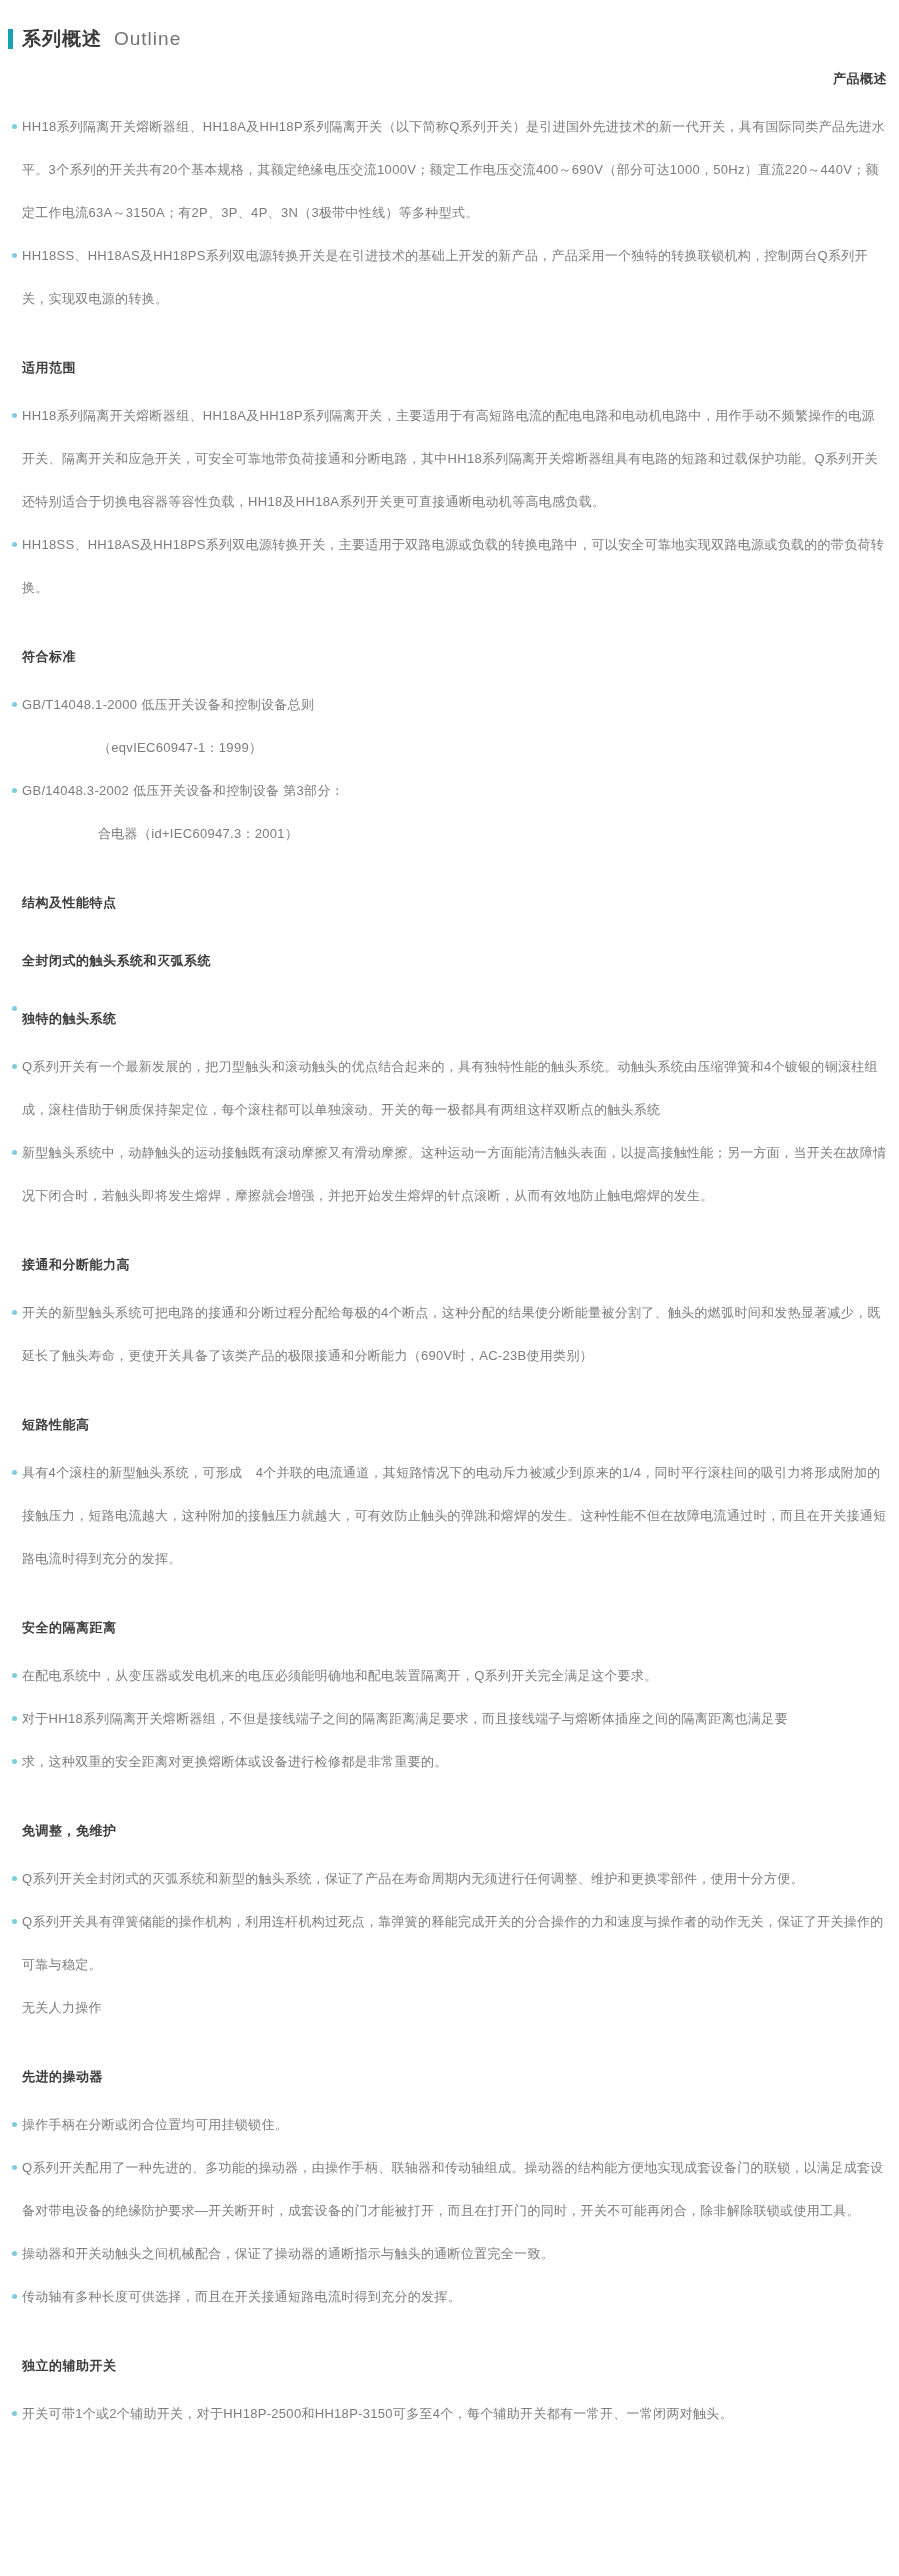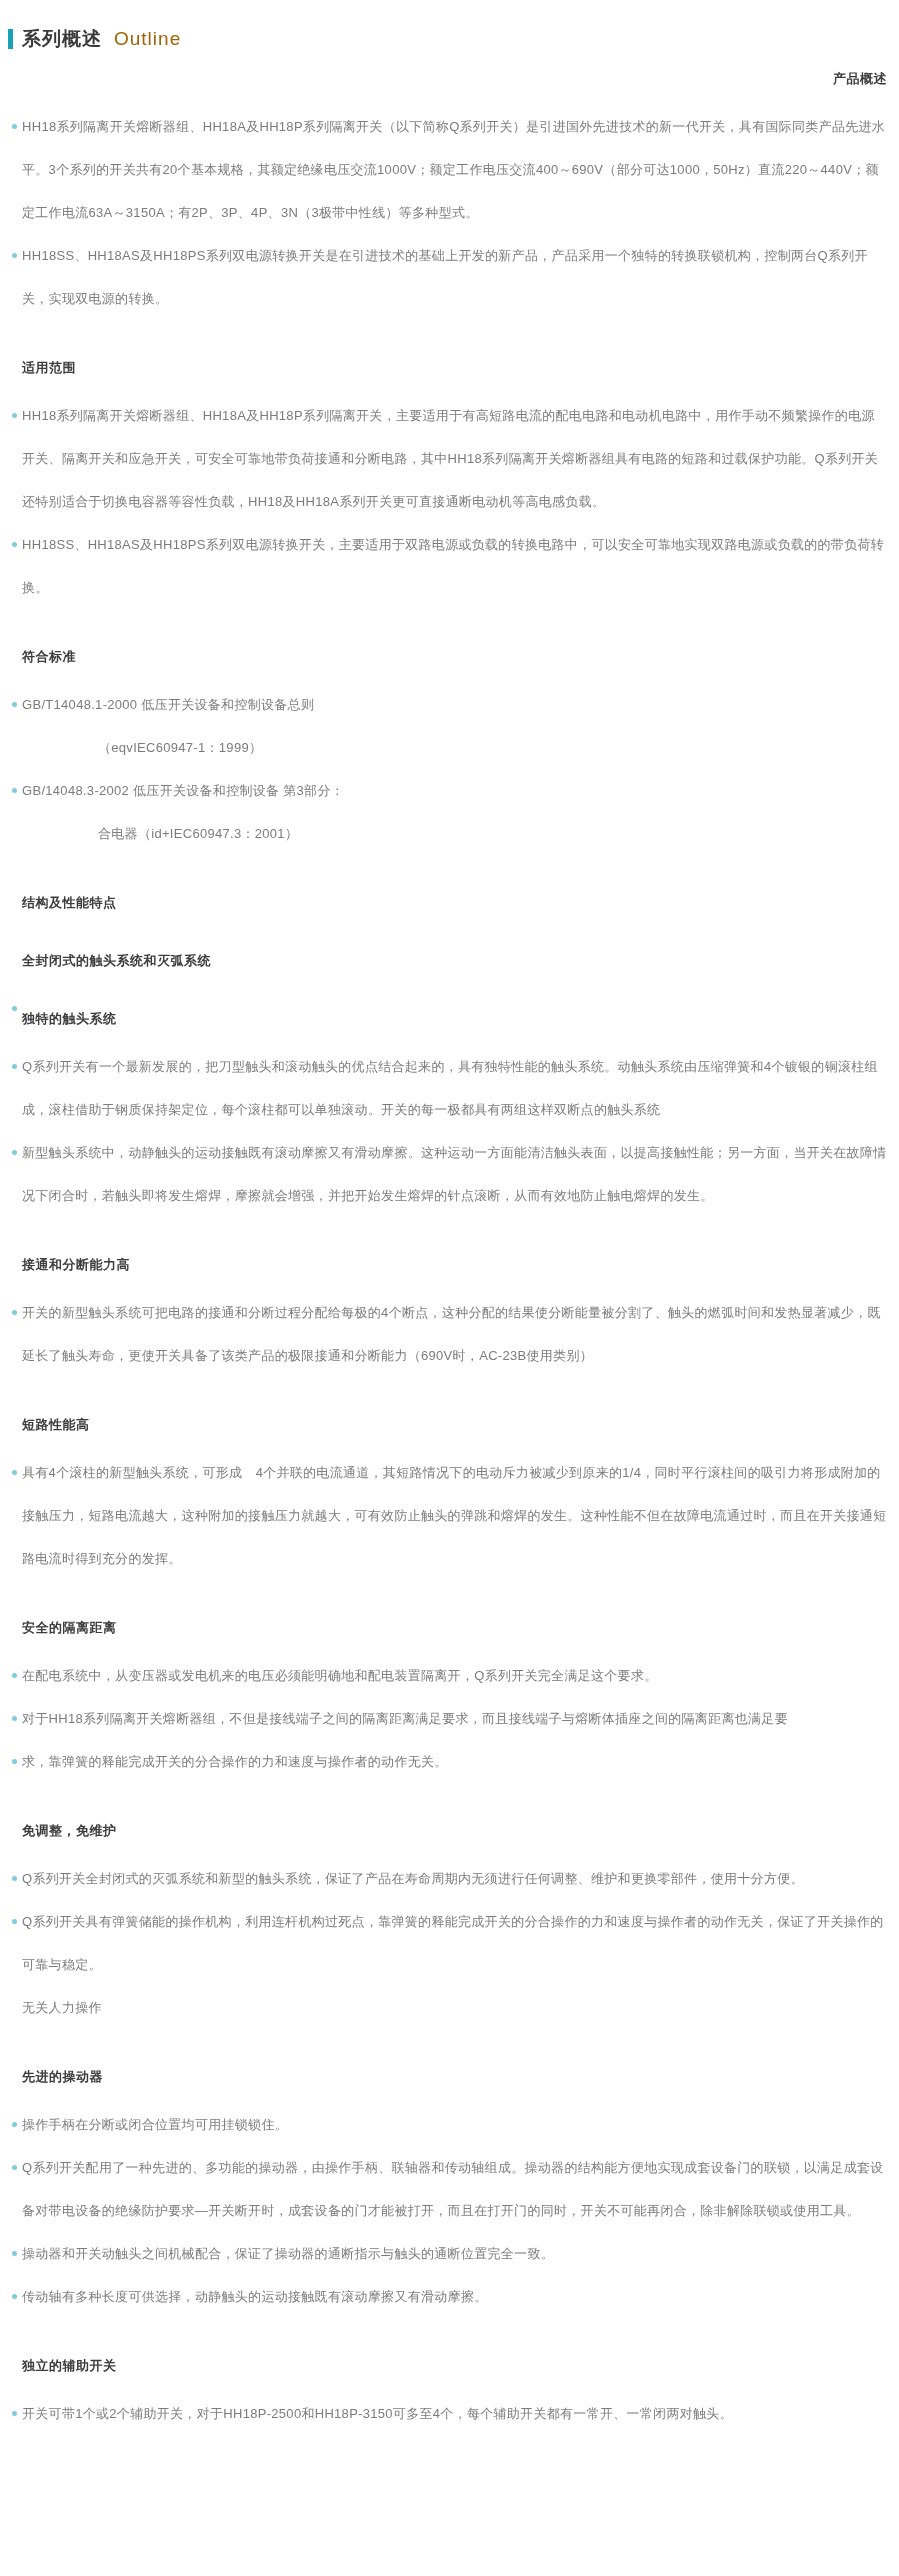--- a/index.html
+++ b/index.html
@@ -30,21 +30,21 @@
     flex: 0 0 auto;
   }
   .title-zh {
     font-size: 19px;
     font-weight: bold;
     color: #3a3a3a;
     letter-spacing: 1px;
   }
   .title-en {
     font-size: 19px;
-    color: #a16207;
+    color: #737373;
     margin-left: 12px;
     font-weight: normal;
     letter-spacing: 1px;
   }
   
   .sec-heading {
     font-size: 13px;
     font-weight: bold;
     color: #3d3d3d;
     margin: 38px 0 16px 14px;
@@ -120,34 +120,34 @@
         <p class="item bullet"><span class="dot"></span><span>开关的新型触头系统可把电路的接通和分断过程分配给每极的4个断点，这种分配的结果使分断能量被分割了、触头的燃弧时间和发热显著减少，既延长了触头寿命，更使开关具备了该类产品的极限接通和分断能力（690V时，AC-23B使用类别）</span></p>
       </section>
       <section>
         <h2 class="sec-heading">短路性能高</h2>
         <p class="item bullet"><span class="dot"></span><span>具有4个滚柱的新型触头系统，可形成　4个并联的电流通道，其短路情况下的电动斥力被减少到原来的1/4，同时平行滚柱间的吸引力将形成附加的接触压力，短路电流越大，这种附加的接触压力就越大，可有效防止触头的弹跳和熔焊的发生。这种性能不但在故障电流通过时，而且在开关接通短路电流时得到充分的发挥。</span></p>
       </section>
       <section>
         <h2 class="sec-heading">安全的隔离距离</h2>
         <p class="item bullet"><span class="dot"></span><span>在配电系统中，从变压器或发电机来的电压必须能明确地和配电装置隔离开，Q系列开关完全满足这个要求。</span></p>
         <p class="item bullet"><span class="dot"></span><span>对于HH18系列隔离开关熔断器组，不但是接线端子之间的隔离距离满足要求，而且接线端子与熔断体插座之间的隔离距离也满足要</span></p>
-        <p class="item bullet"><span class="dot"></span><span>求，靠弹簧的释能完成开关的分合操作的力和速度与操作者的动作无关。</span></p>
+        <p class="item bullet"><span class="dot"></span><span>求，这种双重的安全距离对更换熔断体或设备进行检修都是非常重要的。</span></p>
       </section>
       <section>
         <h2 class="sec-heading">免调整，免维护</h2>
         <p class="item bullet"><span class="dot"></span><span>Q系列开关全封闭式的灭弧系统和新型的触头系统，保证了产品在寿命周期内无须进行任何调整、维护和更换零部件，使用十分方便。</span></p>
         <p class="item bullet"><span class="dot"></span><span>Q系列开关具有弹簧储能的操作机构，利用连杆机构过死点，靠弹簧的释能完成开关的分合操作的力和速度与操作者的动作无关，保证了开关操作的可靠与稳定。</span></p>
         <p class="item plain"><span>无关人力操作</span></p>
       </section>
       <section>
         <h2 class="sec-heading">先进的操动器</h2>
         <p class="item bullet"><span class="dot"></span><span>操作手柄在分断或闭合位置均可用挂锁锁住。</span></p>
         <p class="item bullet"><span class="dot"></span><span>Q系列开关配用了一种先进的、多功能的操动器，由操作手柄、联轴器和传动轴组成。操动器的结构能方便地实现成套设备门的联锁，以满足成套设备对带电设备的绝缘防护要求—开关断开时，成套设备的门才能被打开，而且在打开门的同时，开关不可能再闭合，除非解除联锁或使用工具。</span></p>
         <p class="item bullet"><span class="dot"></span><span>操动器和开关动触头之间机械配合，保证了操动器的通断指示与触头的通断位置完全一致。</span></p>
-        <p class="item bullet"><span class="dot"></span><span>传动轴有多种长度可供选择，动静触头的运动接触既有滚动摩擦又有滑动摩擦。</span></p>
+        <p class="item bullet"><span class="dot"></span><span>传动轴有多种长度可供选择，而且在开关接通短路电流时得到充分的发挥。</span></p>
       </section>
       <section>
         <h2 class="sec-heading">独立的辅助开关</h2>
         <p class="item bullet"><span class="dot"></span><span>开关可带1个或2个辅助开关，对于HH18P-2500和HH18P-3150可多至4个，每个辅助开关都有一常开、一常闭两对触头。</span></p>
       </section>
     </main>
 </div>
 
 
 </body></html>

